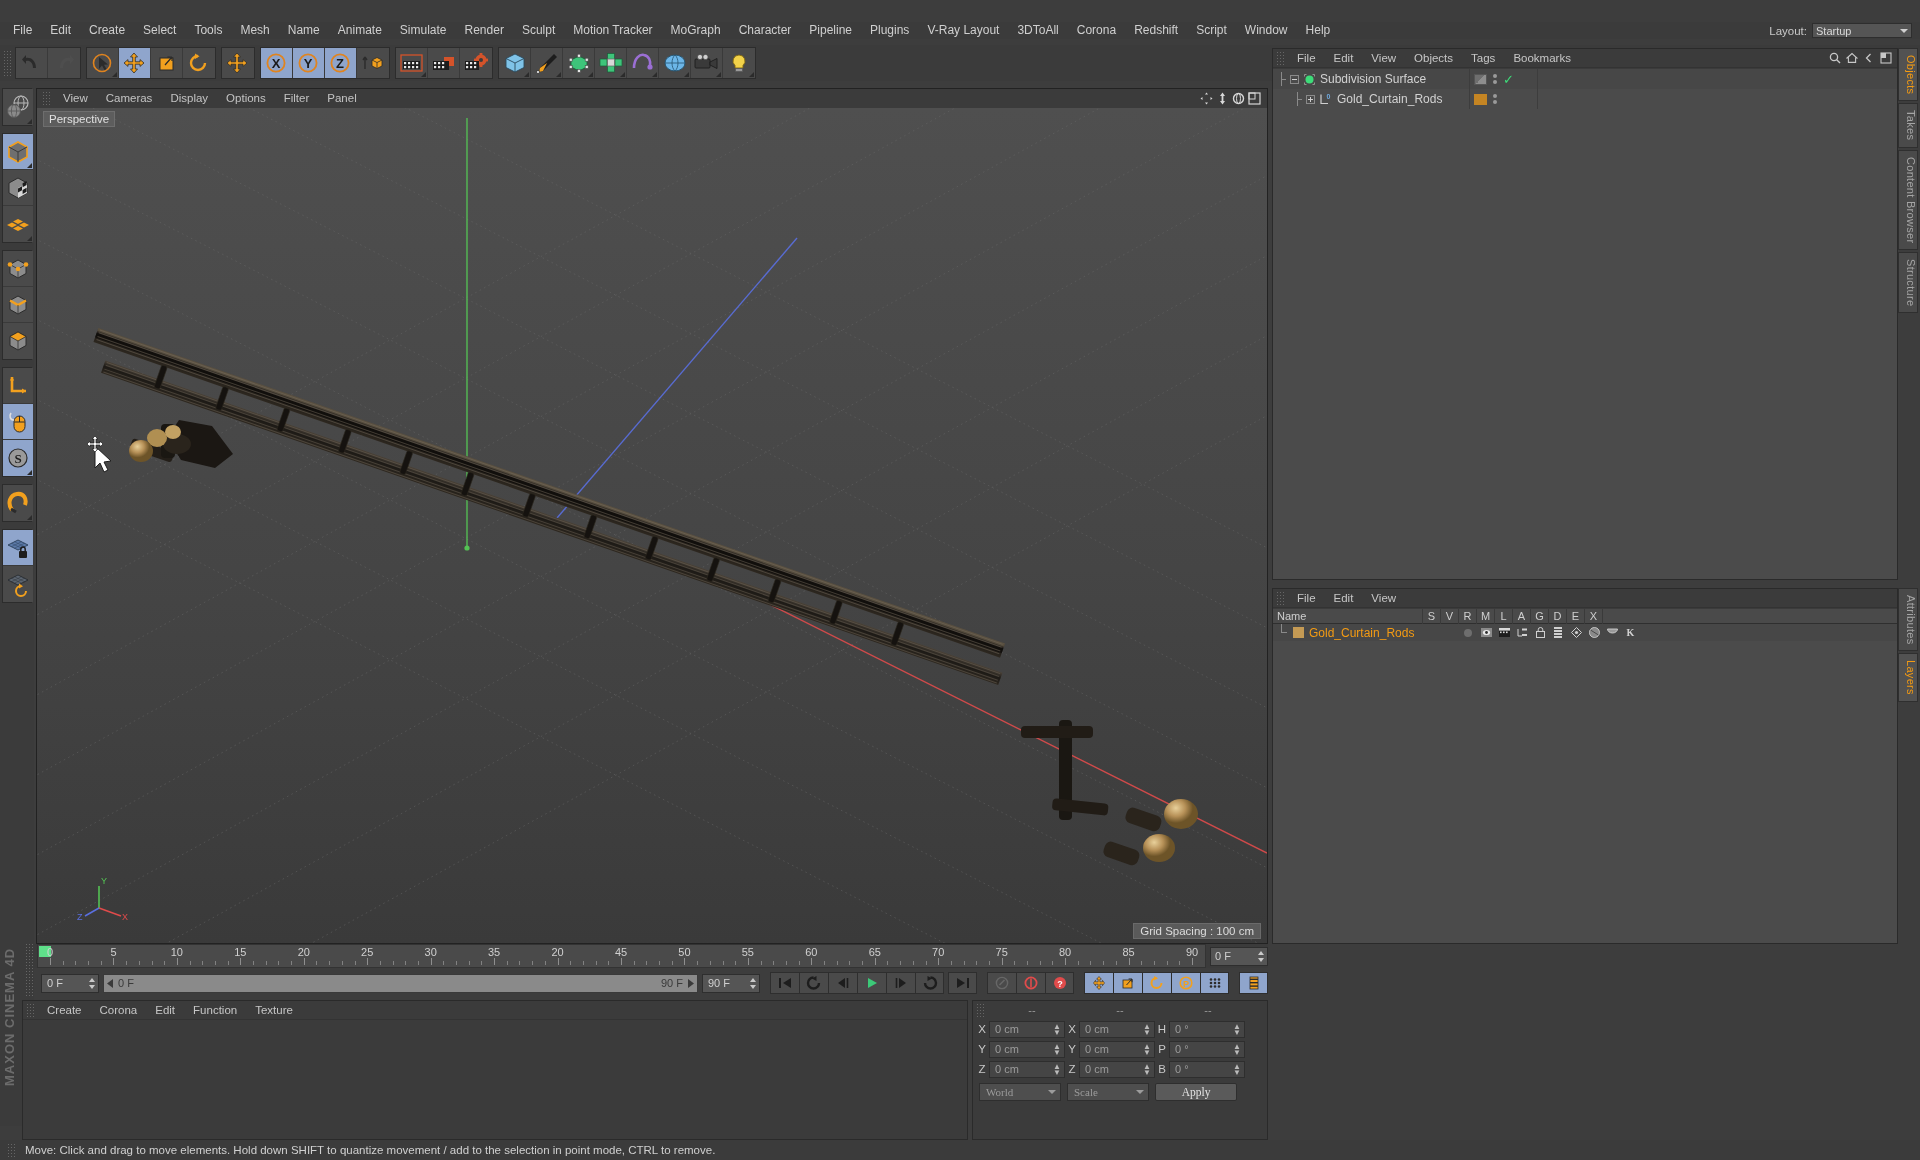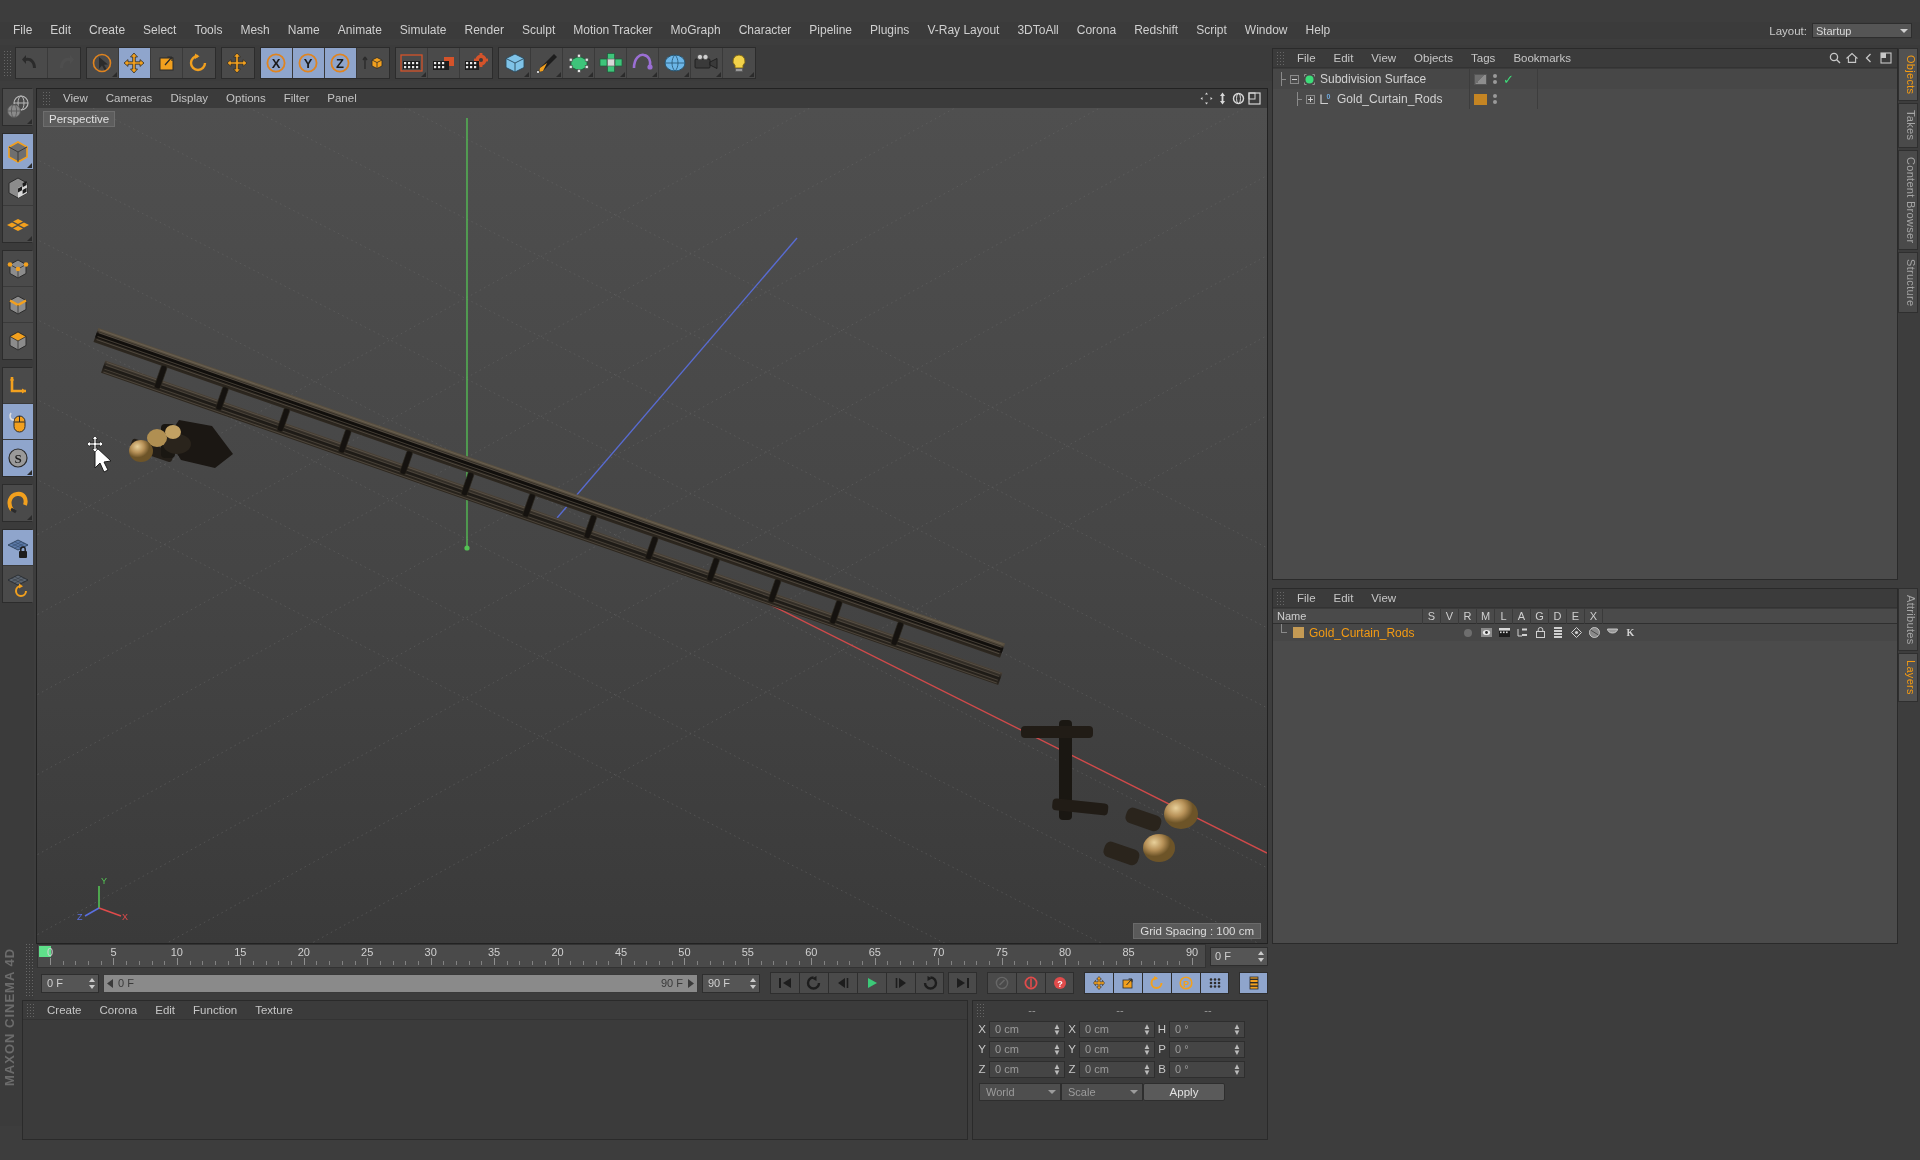--- a/index.html
+++ b/index.html
@@ -125,21 +125,21 @@
 
   
   .coord { position:absolute; left:972px; top:1000px; width:296px; height:140px; background:#3b3b3b; border:1px solid #2a2a2a;}
   .coord-hdr { height:18px; display:flex; align-items:center; font-size:11px; color:#9a9a9a; }
   .coord-hdr span { width:88px; text-align:center;}
   .crow { display:flex; align-items:center; height:20px; padding-left:4px; gap:2px;}
   .cax { width:10px; font-size:11.5px; color:#c8c8c8; text-align:center;}
   .cfield { width:76px; height:17px; background:#454545; border:1px solid #2e2e2e; font-size:11px; color:#9c9c9c;
     display:flex; align-items:center; padding-left:5px; position:relative;}
   .cfield .sp { position:absolute; right:3px; top:2px; font-size:8px; color:#bbb; line-height:6px;}
-  .crow2 { display:flex; align-items:center; gap:0; padding:4px 6px 0 6px;}
+  .crow2 { display:flex; align-items:center; gap:6px; padding:4px 6px 0 6px;font-family:Liberation Serif, serif;}
   .csel { width:82px; height:18px; background:#4e4e4e; border:1px solid #2e2e2e; font-size:11px; color:#9c9c9c;
     display:flex; align-items:center; padding-left:6px; position:relative;}
   .csel .arw { position:absolute; right:4px; width:0;height:0;border-left:4px solid transparent;border-right:4px solid transparent;border-top:4px solid #9c9c9c;}
   .capply { width:82px; height:18px; background:#5a5a5a; border:1px solid #2e2e2e; font-size:11.5px; color:#e2e2e2;
     display:flex; align-items:center; justify-content:center; border-radius:2px;}
 
   
   .statusbar { position:absolute; left:0; bottom:0; width:1920px; height:20px; background:#3b3b3b; display:flex; align-items:center; gap:6px; padding-left:4px;}
   .statusbar .txt { font-size:11.5px; color:#d0d0d0;}
 
@@ -1240,20 +1240,24 @@
         <span class="arw"></span>
       </span>
       <span class="csel">
         <span>Scale</span>
         <span class="arw"></span>
       </span>
       <span class="capply">Apply</span>
     </div>
   </div>
 
+  <div class="statusbar">
+    <div class="grip" style="height:14px"></div>
+    <div class="txt">Move: Click and drag to move elements. Hold down SHIFT to quantize movement / add to the selection in point mode, CTRL to remove.</div>
+  </div>
 
   <div class="vtabs" id="vtabs">
       <div class="vtab on">Objects</div>
       <div class="vtab">Takes</div>
       <div class="vtab">Content Browser</div>
       <div class="vtab">Structure</div>
     </div>
   <div class="vtabs2" id="vtabs2">
       <div class="vtab">Attributes</div>
       <div class="vtab on">Layers</div>

